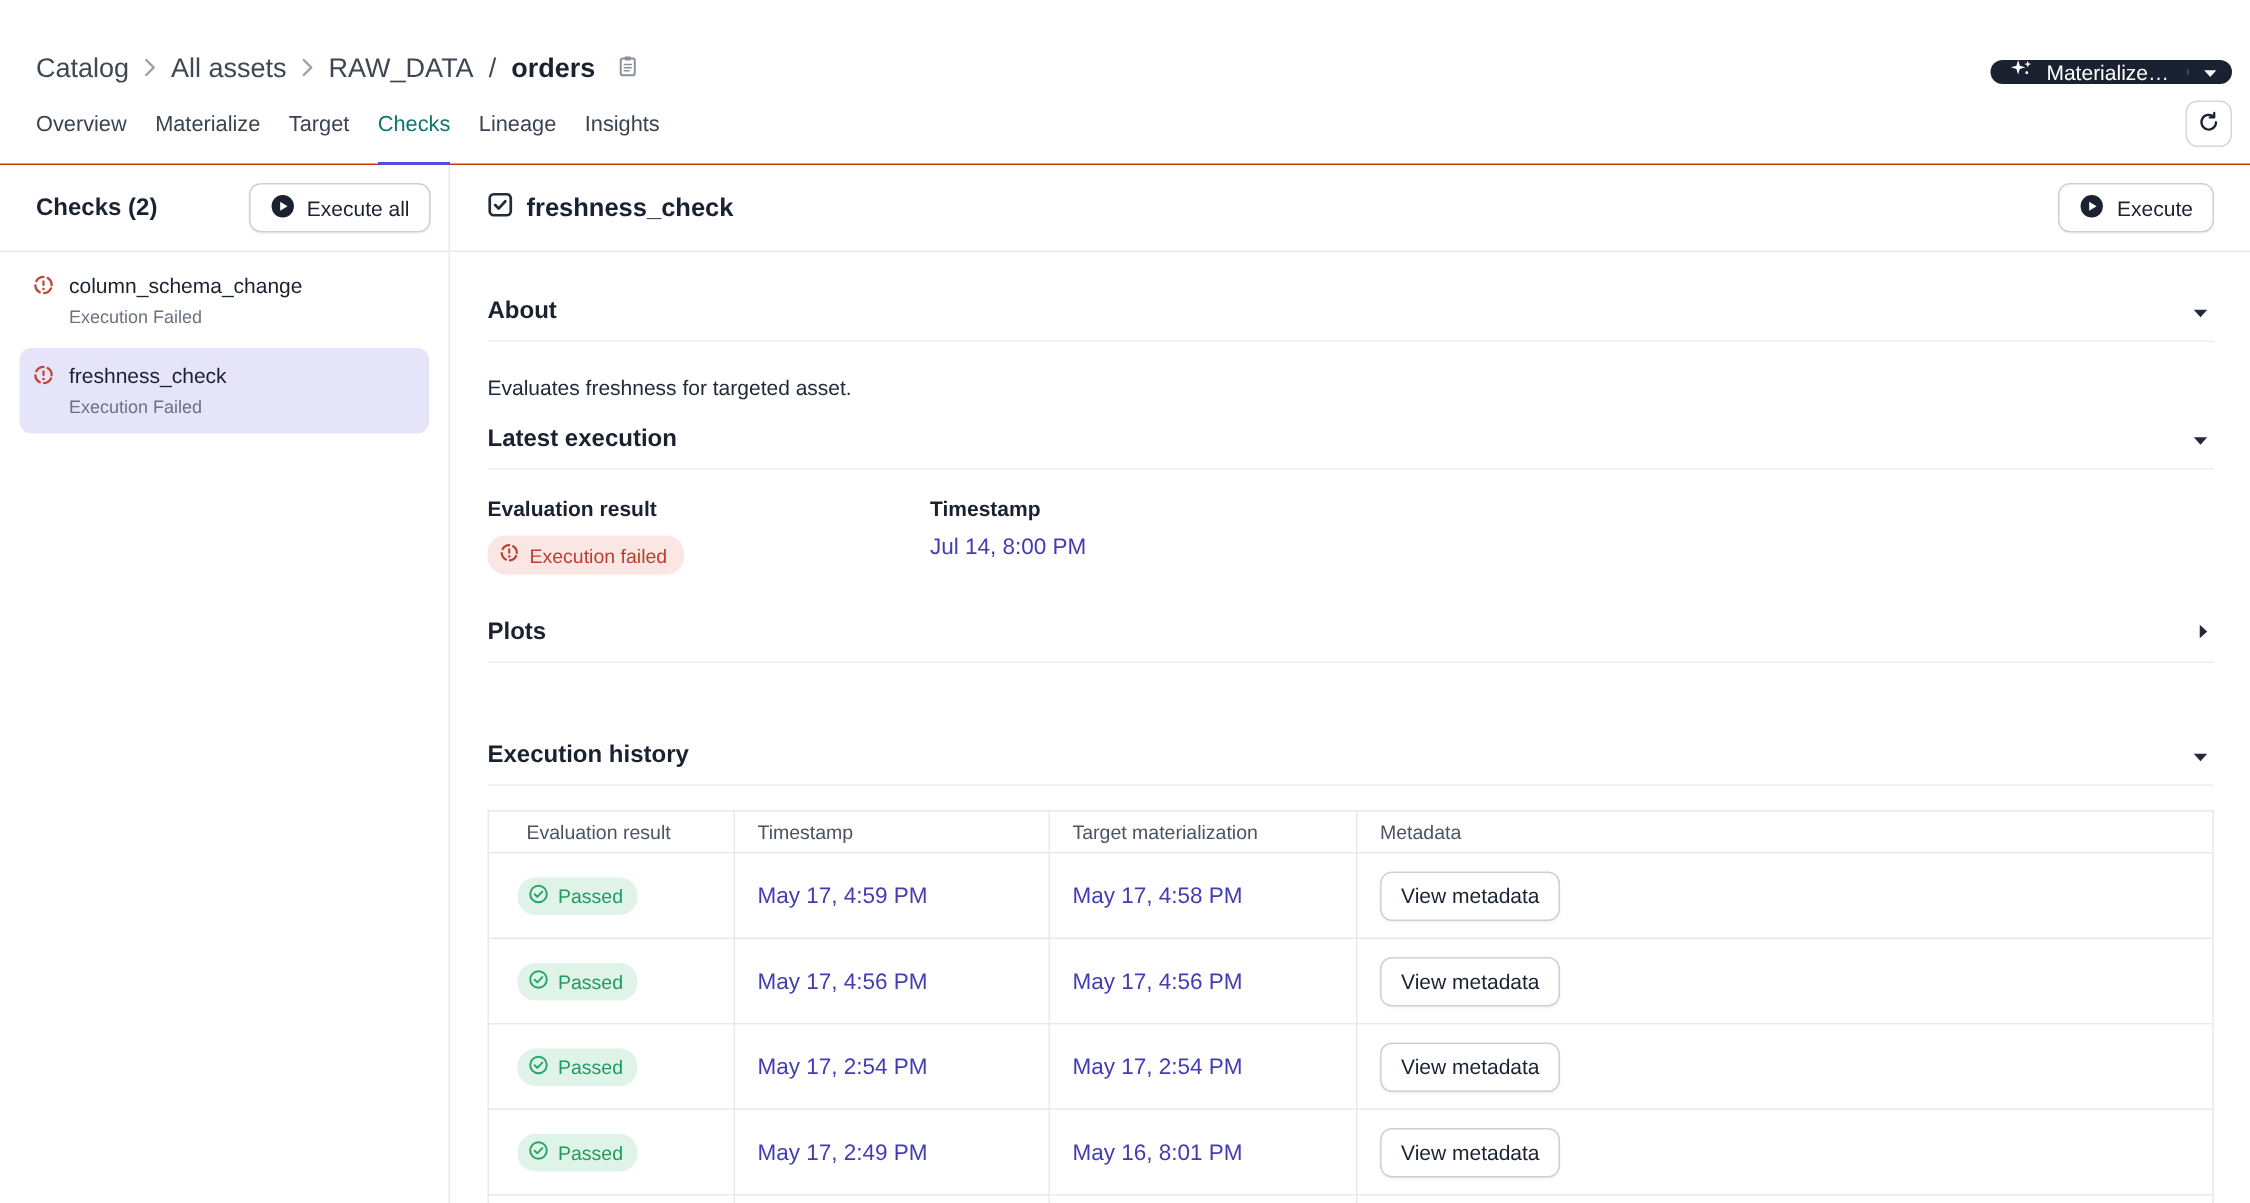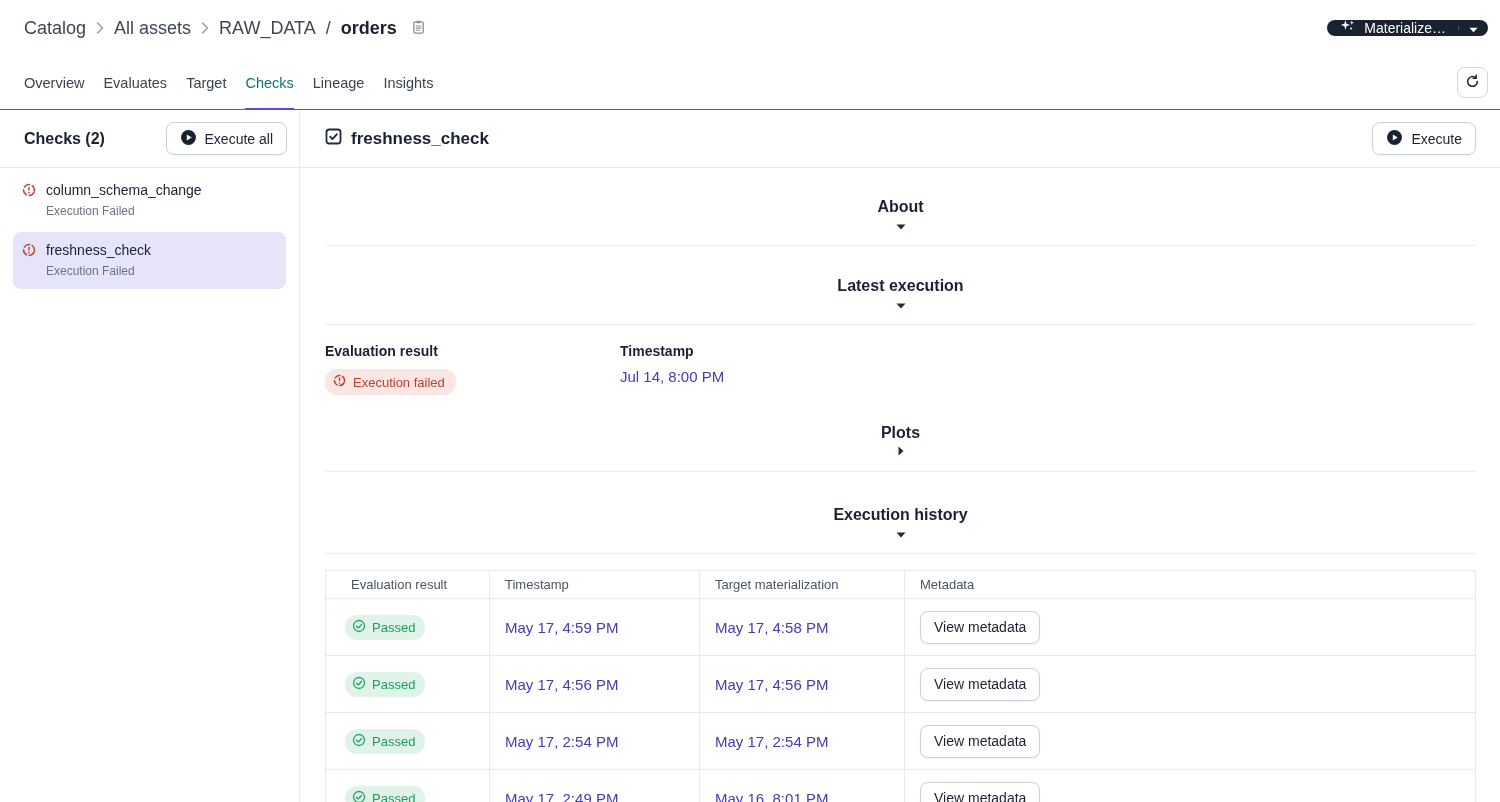--- a/index.html
+++ b/index.html
@@ -1,20 +1,20 @@
 <!DOCTYPE html>
 <html><head>
 <meta charset="utf-8">
 <style>
   * { margin:0; padding:0; box-sizing:border-box; }
   html,body { width:1500px; height:802px; overflow:hidden; background:#fff;
     font-family:"Liberation Sans","DejaVu Sans",sans-serif; color:#1A2230; }
 
   
-  .topbar { height:56px; display:flex; align-items:center; padding:0 12px 0 24px; }
+  .topbar { height:56px; display:flex; align-items:flex-end; padding:0 12px 0 24px; }
   .breadcrumb { display:flex; align-items:center; gap:10px; font-size:18px; color:#3E4754; }
   .crumb { cursor:pointer; }
   .crumb-asset-name { color:#1A2230; font-weight:700; }
   .copy-btn { display:flex; align-items:center; margin-left:4px; background:none; border:none; cursor:pointer; }
   .topbar-spacer { flex:1; }
   .materialize { display:flex; align-items:stretch; background:#1A2231; border-radius:8px; color:#fff; height:16px; overflow:hidden; }
   .materialize-main { display:flex; align-items:center; gap:8px; padding:0 12px; font-size:14px; cursor:pointer; white-space:nowrap; }
   .materialize-divider { width:1px; background:rgba(255,255,255,0.25); margin:6px 0; }
   .materialize-caret { display:flex; align-items:center; padding:0 10px; cursor:pointer; }
 
@@ -48,35 +48,35 @@
   .check-item .ic { margin-top:1px; flex:none; display:flex; }
   .check-name { font-size:14px; color:#1A2230; }
   .check-status { font-size:12px; color:#6A7380; margin-top:6px; }
 
   
   .main-head { height:58px; min-height:58px; display:flex; align-items:center; justify-content:space-between;
     padding:0 24px 0 25px; border-bottom:1px solid #E7E9ED; }
   .main-title { display:flex; align-items:center; gap:9px; font-size:17px; font-weight:700; }
   .main-body { flex:1; overflow:hidden; padding:0 24px 0 25px; }
 
-  .section-head { display:flex; align-items:center; justify-content:space-between; padding-bottom:10px; border-bottom:1px solid #ECEEF1;flex-direction:column; }
+  .section-head { display:flex; align-items:center; justify-content:space-between; padding-bottom:10px; border-bottom:1px solid #ECEEF1; }
   .section-title { font-size:16px; font-weight:700; }
   .caret-btn { background:none; border:none; cursor:pointer; display:flex; align-items:center; padding:2px 4px; }
   .sec-about   { margin-top:30px; }
   .about-text  { margin-top:22px; font-size:14px; color:#212A39; }
-  .sec-latest  { margin-top:31px; }
+  .sec-latest  { margin-top:17px; }
   .info-row    { display:flex; margin-top:18px; }
   .info-col    { display:flex; flex-direction:column; align-items:flex-start; }
   .info-col.first { width:295px; }
   .info-label  { font-size:14px; font-weight:700; }
   .badge-failed { margin-top:10px; display:inline-flex; align-items:center; gap:7px; background:#FAE6E3; color:#BE3E30;
     border-radius:12px; padding:5px 11px 5px 8px; font-size:13px; }
   .ts-link { margin-top:9px; font-size:15px; color:#433CB3; text-decoration:none; cursor:pointer; }
   .sec-plots   { margin-top:29px; }
-  .sec-history { margin-top:34px; }
+  .sec-history { margin-top:52px; }
 
   table { margin-top:16px; width:100%; border-collapse:collapse; font-size:13px; }
   table, th, td { border:1px solid #E7E9ED; }
   th { height:28px; font-weight:400; color:#4A5462; text-align:left; padding:0 0 0 15px; }
   th:first-child { padding-left:25px; }
   td { height:57px; padding:0 0 0 15px; vertical-align:middle; }
   td:first-child { padding-left:19px; }
   td.ts a { font-size:15px; color:#433CB3; text-decoration:none; cursor:pointer; }
   .badge-passed { display:inline-flex; align-items:center; gap:6px; background:#DFF3E8; color:#1F9D5F;
     border-radius:12px; padding:4px 10px 4px 7px; font-size:13px; }
@@ -122,21 +122,21 @@
     <div class="materialize-caret">
       <span><svg width="9" height="6" viewBox="0 0 10 6">
             <path d="M0.5 0.5 L5 5.5 L9.5 0.5 Z" fill="#fff"></path>
           </svg></span>
     </div>
   </div>
 </div>
 
 <div class="tabbar">
   <span class="tab">Overview</span>
-  <span class="tab">Evaluates</span>
+  <span class="tab">Materialize</span>
   <span class="tab">Target</span>
   <span class="tab active">Checks</span>
   <span class="tab">Lineage</span>
   <span class="tab">Insights</span>
   <button class="refresh-btn">
     <span><svg width="15" height="15" viewBox="0 0 16 16">
           <path d="M13.2 8 A5.2 5.2 0 1 1 11.6 4.2" fill="none" stroke="#1A2231" stroke-width="1.6" stroke-linecap="round"></path>
           <path d="M11.9 1.4 L11.9 4.6 L8.7 4.6" fill="none" stroke="#1A2231" stroke-width="1.6" stroke-linecap="round" stroke-linejoin="round"></path>
         </svg></span>
   </button>
@@ -206,20 +206,21 @@
     <div class="main-body">
 
       <div class="section-head sec-about">
         <span class="section-title">About</span>
         <button class="caret-btn">
           <span><svg width="10" height="6" viewBox="0 0 10 6">
                 <path d="M0.5 0.5 L5 5.5 L9.5 0.5 Z" fill="#232B3A"></path>
               </svg></span>
         </button>
       </div>
+      <div class="about-text">Evaluates freshness for targeted asset.</div>
 
       <div class="section-head sec-latest">
         <span class="section-title">Latest execution</span>
         <button class="caret-btn">
           <span><svg width="10" height="6" viewBox="0 0 10 6">
                 <path d="M0.5 0.5 L5 5.5 L9.5 0.5 Z" fill="#232B3A"></path>
               </svg></span>
         </button>
       </div>
       <div class="info-row">

